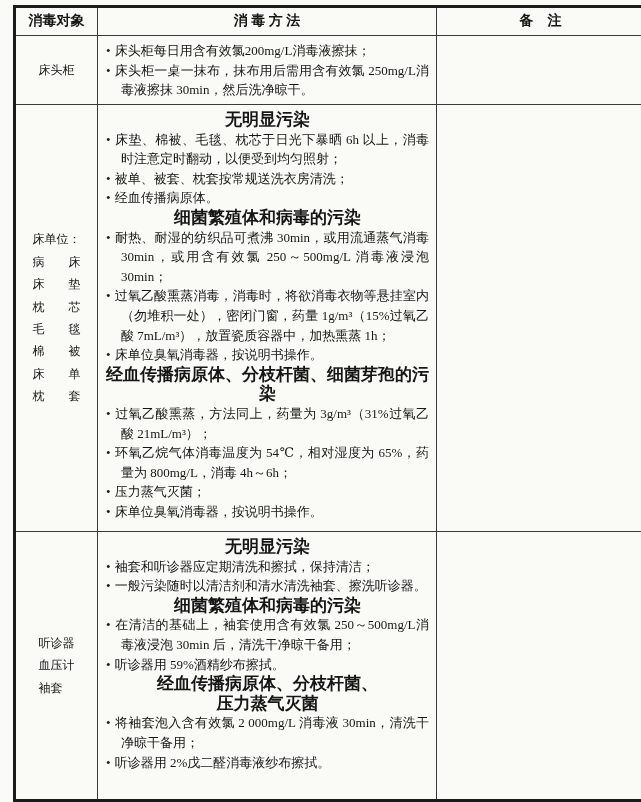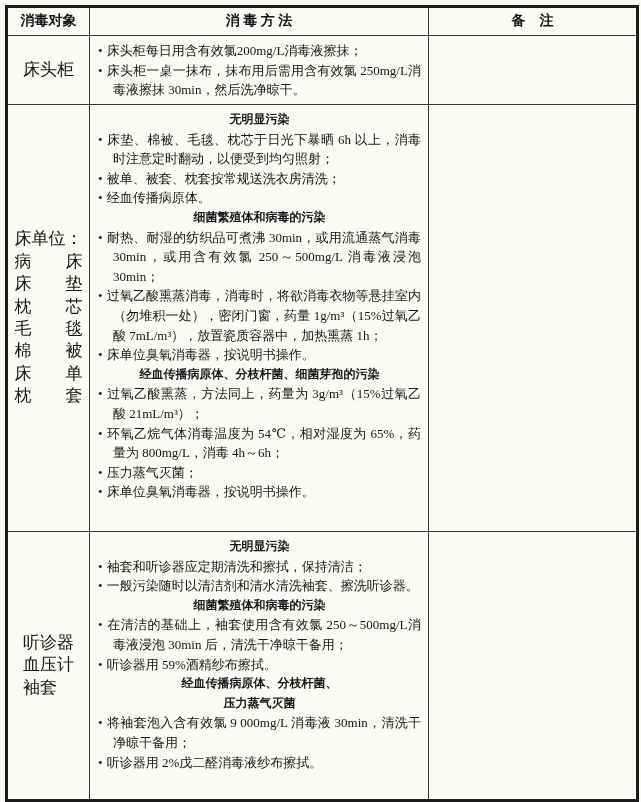--- a/index.html
+++ b/index.html
@@ -6,20 +6,21 @@
     margin: 0; padding: 0;
     width: 641px; height: 802px;
     background: #fafaf7;
     font-family: "Liberation Serif", "DejaVu Serif", serif;
     color: #161616;
   }
   .page {
     position: absolute; inset: 0;
     padding: 5px;
     box-sizing: border-box;
+    margin-left: 8px;
   }
   table.doc-table {
     width: 631px;
     border-collapse: collapse;
     table-layout: fixed;
     border: 3px solid #1b1b1b;
   }
   col.c-obj    { width: 83px; }
   col.c-method { width: 339px; }
   col.c-remark { width: 209px; }
@@ -31,35 +32,35 @@
     text-align: center;
     vertical-align: middle;
     padding: 1px 0 2px 0;
   }
   tbody tr:nth-child(1) { height: 69px; }
   tbody tr:nth-child(2) { height: 427px; }
   tbody tr:nth-child(3) { height: 269px; }
   td.obj {
     text-align: center;
     vertical-align: middle;
-    font-size: 17px;
+    font-size: 12px;
     padding: 2px;
   }
   .obj-block { display: inline-block; text-align: left; }
   .obj-line  { line-height: 22.4px; white-space: nowrap; }
   td.methods {
     vertical-align: top;
     font-size: 13px;
     line-height: 19.6px;
     padding: 5px 7px 4px 8px;
   }
   .m-heading {
     text-align: center;
     font-weight: bold;
-    font-size: 12px;
+    font-size: 17px;
   }
   .m-bullet {
     text-align: justify;
     padding-left: 1.15em;
     text-indent: -1.15em;
   }
   .dot { margin-right: 0.32em; }
   td.remark { vertical-align: top; font-size: 13px; }
 </style>
 </head>
@@ -93,38 +94,38 @@
           <td class="methods">
             <div class="m-heading">无明显污染</div>
             <div class="m-bullet"><span class="dot">•</span><span>床垫、棉被、毛毯、枕芯于日光下暴晒 6h 以上，消毒时注意定时翻动，以便受到均匀照射；</span></div>
             <div class="m-bullet"><span class="dot">•</span><span>被单、被套、枕套按常规送洗衣房清洗；</span></div>
             <div class="m-bullet"><span class="dot">•</span><span>经血传播病原体。</span></div>
             <div class="m-heading">细菌繁殖体和病毒的污染</div>
             <div class="m-bullet"><span class="dot">•</span><span>耐热、耐湿的纺织品可煮沸 30min，或用流通蒸气消毒 30min，或用含有效氯 250～500mg/L 消毒液浸泡 30min；</span></div>
             <div class="m-bullet"><span class="dot">•</span><span>过氧乙酸熏蒸消毒，消毒时，将欲消毒衣物等悬挂室内（勿堆积一处），密闭门窗，药量 1g/m³（15%过氧乙酸 7mL/m³），放置瓷质容器中，加热熏蒸 1h；</span></div>
             <div class="m-bullet"><span class="dot">•</span><span>床单位臭氧消毒器，按说明书操作。</span></div>
             <div class="m-heading">经血传播病原体、分枝杆菌、细菌芽孢的污染</div>
-            <div class="m-bullet"><span class="dot">•</span><span>过氧乙酸熏蒸，方法同上，药量为 3g/m³（15%过氧乙酸 21mL/m³）；</span></div>
+            <div class="m-bullet"><span class="dot">•</span><span>过氧乙酸熏蒸，方法同上，药量为 3g/m³（31%过氧乙酸 21mL/m³）；</span></div>
             <div class="m-bullet"><span class="dot">•</span><span>环氧乙烷气体消毒温度为 54℃，相对湿度为 65%，药量为 800mg/L，消毒 4h～6h；</span></div>
             <div class="m-bullet"><span class="dot">•</span><span>压力蒸气灭菌；</span></div>
             <div class="m-bullet"><span class="dot">•</span><span>床单位臭氧消毒器，按说明书操作。</span></div>
           </td>
           <td class="remark"></td>
         </tr>
         <tr>
           <td class="obj"><div class="obj-block"><div class="obj-line">听诊器</div><div class="obj-line">血压计</div><div class="obj-line">袖套</div></div></td>
           <td class="methods">
             <div class="m-heading">无明显污染</div>
             <div class="m-bullet"><span class="dot">•</span><span>袖套和听诊器应定期清洗和擦拭，保持清洁；</span></div>
             <div class="m-bullet"><span class="dot">•</span><span>一般污染随时以清洁剂和清水清洗袖套、擦洗听诊器。</span></div>
             <div class="m-heading">细菌繁殖体和病毒的污染</div>
             <div class="m-bullet"><span class="dot">•</span><span>在清洁的基础上，袖套使用含有效氯 250～500mg/L消毒液浸泡 30min 后，清洗干净晾干备用；</span></div>
             <div class="m-bullet"><span class="dot">•</span><span>听诊器用 59%酒精纱布擦拭。</span></div>
             <div class="m-heading">经血传播病原体、分枝杆菌、</div>
             <div class="m-heading">压力蒸气灭菌</div>
-            <div class="m-bullet"><span class="dot">•</span><span>将袖套泡入含有效氯 9 000mg/L 消毒液 30min，清洗干净晾干备用；</span></div>
+            <div class="m-bullet"><span class="dot">•</span><span>将袖套泡入含有效氯 2 000mg/L 消毒液 30min，清洗干净晾干备用；</span></div>
             <div class="m-bullet"><span class="dot">•</span><span>听诊器用 2%戊二醛消毒液纱布擦拭。</span></div>
           </td>
           <td class="remark"></td>
         </tr>
       </tbody>
   </table>
 </div>
 
 </body></html>

